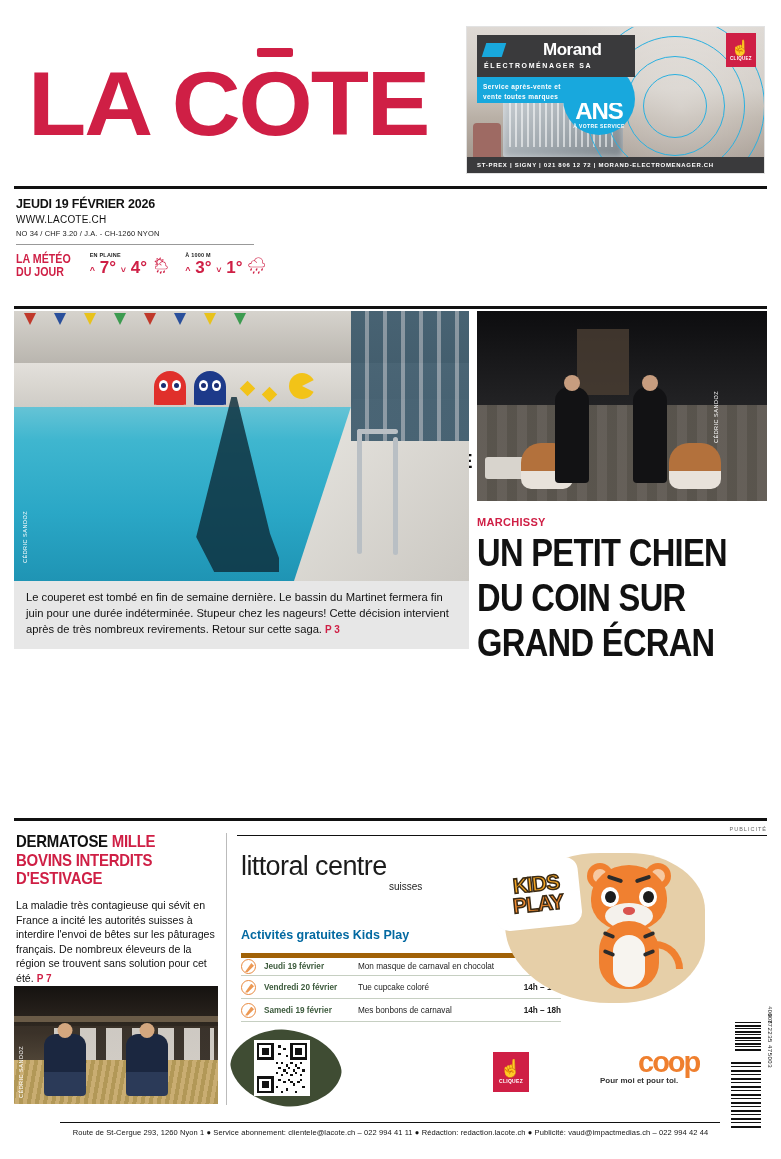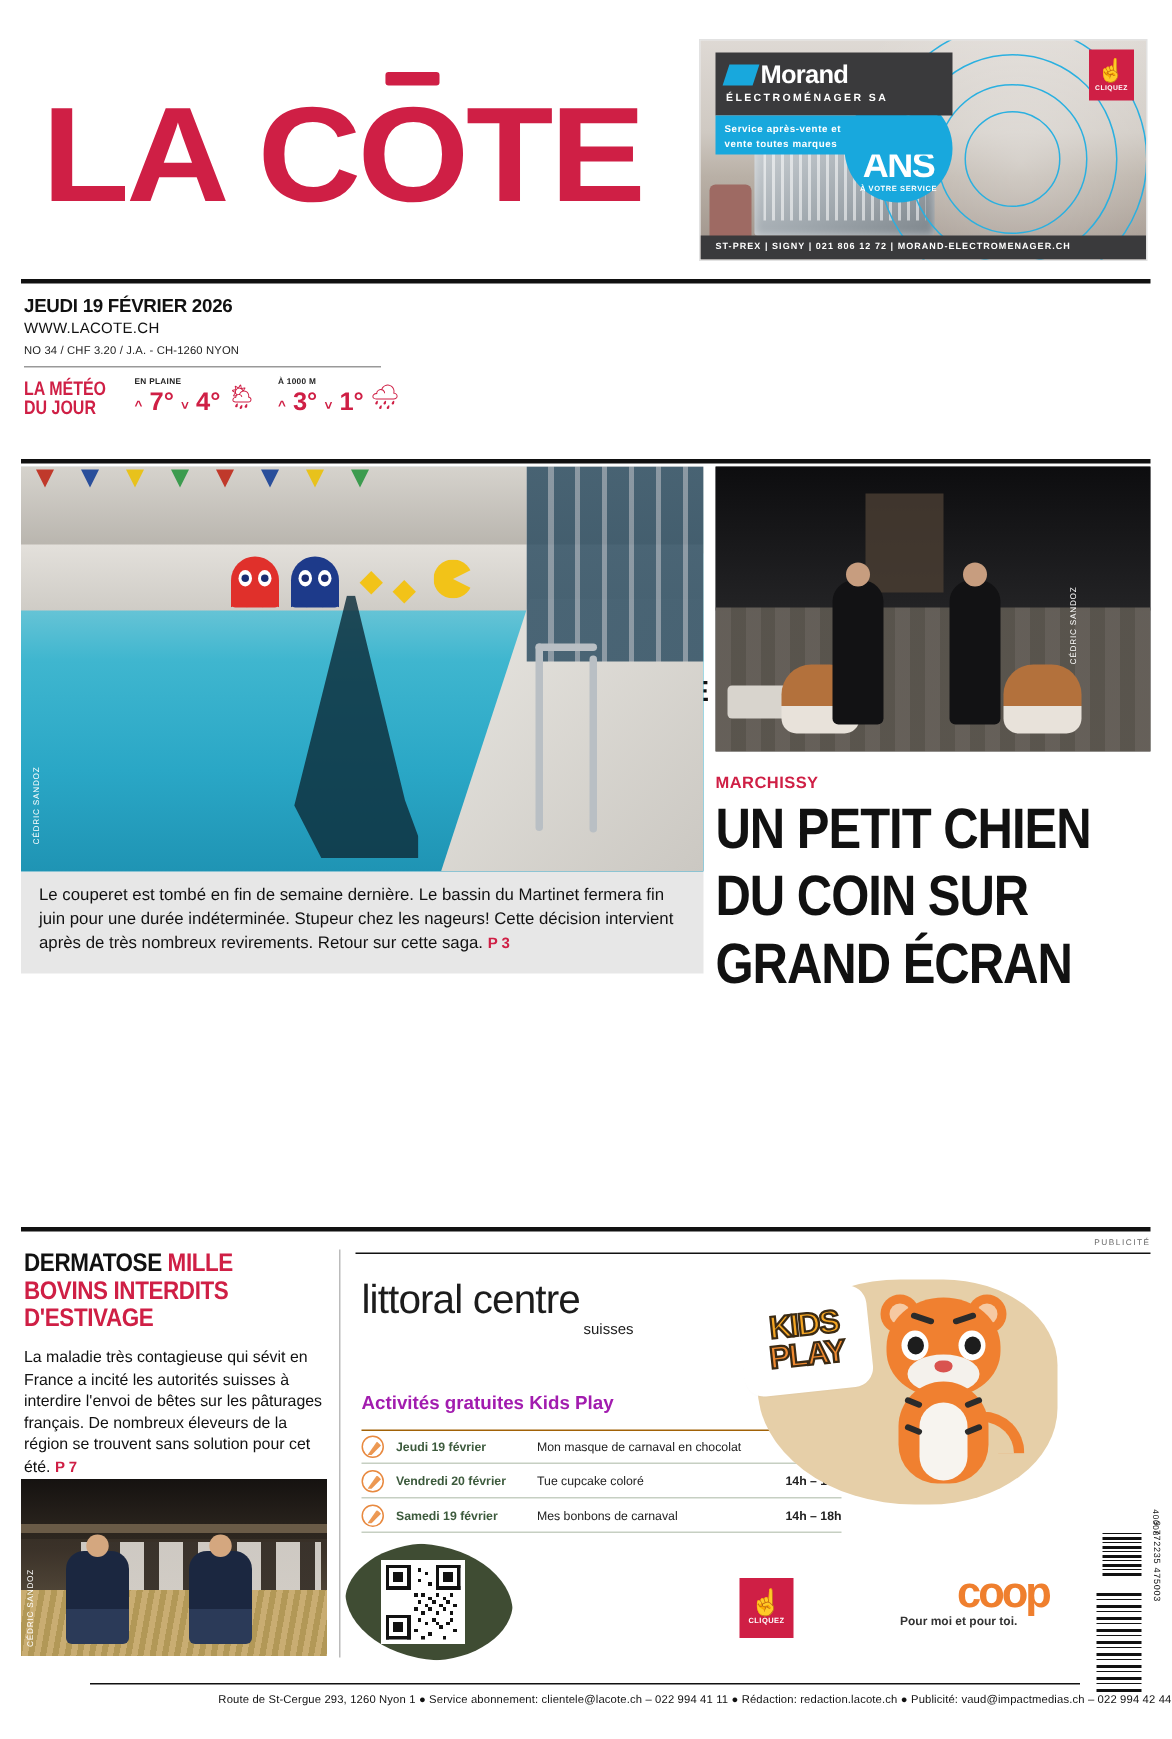--- a/index.html
+++ b/index.html
@@ -72,21 +72,21 @@
   .morand-badge .b-top { font-size: 5px; font-weight: bold; letter-spacing: .4px; }
   .morand-badge .b-mid { font-size: 24px; font-weight: bold; letter-spacing: -1px; margin: 1px 0; }
   .morand-badge .b-bot { font-size: 5px; font-weight: bold; letter-spacing: .4px; }
   .morand-logobox {
     position: absolute; left: 10px; top: 8px; width: 158px; height: 42px;
     background: #3a3a3c; padding: 5px 7px;
   }
   .morand-logobox .ml-row { display: flex; align-items: center; gap: 3px; }
   .morand-slash { width: 20px; height: 14px; background: #18a8dd;
     transform: skewX(-18deg); }
-  .morand-name { color: #fff; font-size: 17px; font-weight: bold; letter-spacing: -.5px; }
+  .morand-name { color: #fff; font-size: 17px; font-weight: bold; letter-spacing: -.5px; margin-left: 36px; }
   .morand-sub { color: #fff; font-size: 7px; font-weight: bold; letter-spacing: 1.6px; margin-top: 2px; }
   .morand-strip {
     position: absolute; left: 10px; top: 50px; width: 148px; height: 26px;
     background: #18a8dd; color: #fff; font-size: 6.5px; font-weight: bold;
     padding: 5px 6px; line-height: 1.5; letter-spacing: .4px;
   }
   .morand-footer {
     position: absolute; left: 0; bottom: 0; width: 100%; height: 16px;
     background: #3a3a3c; color: #fff; font-size: 6px; font-weight: bold;
     letter-spacing: .7px; display: flex; align-items: center; padding-left: 10px;
@@ -244,24 +244,24 @@
 
   .vline { position: absolute; left: 226px; top: 833px; width: 1px; height: 272px; background: #bbb; }
 
   
   .pub-label { position: absolute; right: 14px; top: 826px; font-size: 5.5px;
     letter-spacing: 1px; color: #666; }
   .pub-rule { position: absolute; left: 237px; top: 835px; width: 530px; height: 1px; background: #111; }
   .littoral { position: absolute; left: 237px; top: 845px; width: 530px; height: 262px; }
   .litt-logo { position: absolute; left: 4px; top: 6px; font-size: 27px; letter-spacing: -.6px; color: #1c1c1c; }
   .litt-sub { position: absolute; left: 152px; top: 36px; font-size: 10px; color: #1c1c1c; }
-  .litt-heading { position: absolute; left: 4px; top: 83px; font-size: 12.5px; font-weight: bold; color: #a21caf; }
+  .litt-heading { position: absolute; left: 4px; top: 83px; font-size: 12.5px; font-weight: bold; color: #0369a1; }
   .acts { position: absolute; left: 4px; top: 108px; width: 320px; }
   .act-row { display: flex; align-items: center; height: 23px; border-bottom: 1px solid #c6cfc2; gap: 8px; }
-  .act-row:first-child { border-top: 1px solid #a16207; }
+  .act-row:first-child { border-top: 5px solid #a16207; }
   .act-ico { width: 15px; height: 15px; border-radius: 50%; border: 1.2px solid #e8893f;
     position: relative; flex: 0 0 auto; }
   .act-ico::after { content:""; position:absolute; left:3px; top:3px; width:9px; height:9px;
     background: linear-gradient(135deg,#f0a868,#e8893f); clip-path: polygon(0 100%,70% 0,100% 30%,30% 100%); }
   .act-date { font-size: 8.2px; font-weight: bold; color: #3c5a3c; width: 86px; }
   .act-desc { font-size: 8.2px; color: #222; flex: 1; }
   .act-time { font-size: 8.2px; font-weight: bold; color: #222; text-align: right; width: 52px; }
 
   .kids-blob { position: absolute; left: 268px; top: 8px; width: 200px; height: 150px;
     background: #e6cfa8; border-radius: 50% 40% 45% 55%; }
@@ -316,21 +316,21 @@
     background: repeating-linear-gradient(180deg,#111 0 1px,#fff 1px 3px,#111 3px 5px,#fff 5px 6px); }
   .bc-main { position:absolute; right:10px; top:40px; width:30px; height:66px;
     background: repeating-linear-gradient(180deg,#111 0 2px,#fff 2px 4px,#111 4px 5px,#fff 5px 8px); }
   .bc-num { position:absolute; right:-2px; top:46px; font-size:6px; letter-spacing:.5px;
     transform: rotate(90deg); transform-origin: right top; white-space: nowrap; }
   .bc-num2 { position:absolute; right:-2px; top:2px; font-size:5.5px; letter-spacing:.5px;
     transform: rotate(90deg); transform-origin: right top; white-space: nowrap; }
 
   
   .footer-rule { position: absolute; left: 60px; top: 1122px; width: 660px; height: 1px; background: #111; }
-  .footer { position: absolute; left: 0; top: 1128px; width: 781px; text-align: right;
+  .footer { position: absolute; left: 0; top: 1128px; width: 781px; text-align: center;
     font-size: 7.5px; color: #111; letter-spacing: .1px; }
 </style>
 </head>
 <body>
 
 <div class="page">
 
   <div class="masthead">
     <div class="logo">
       <span>LA C</span><span class="circ"><span class="macron"></span><span>O</span></span><span>TE</span>

